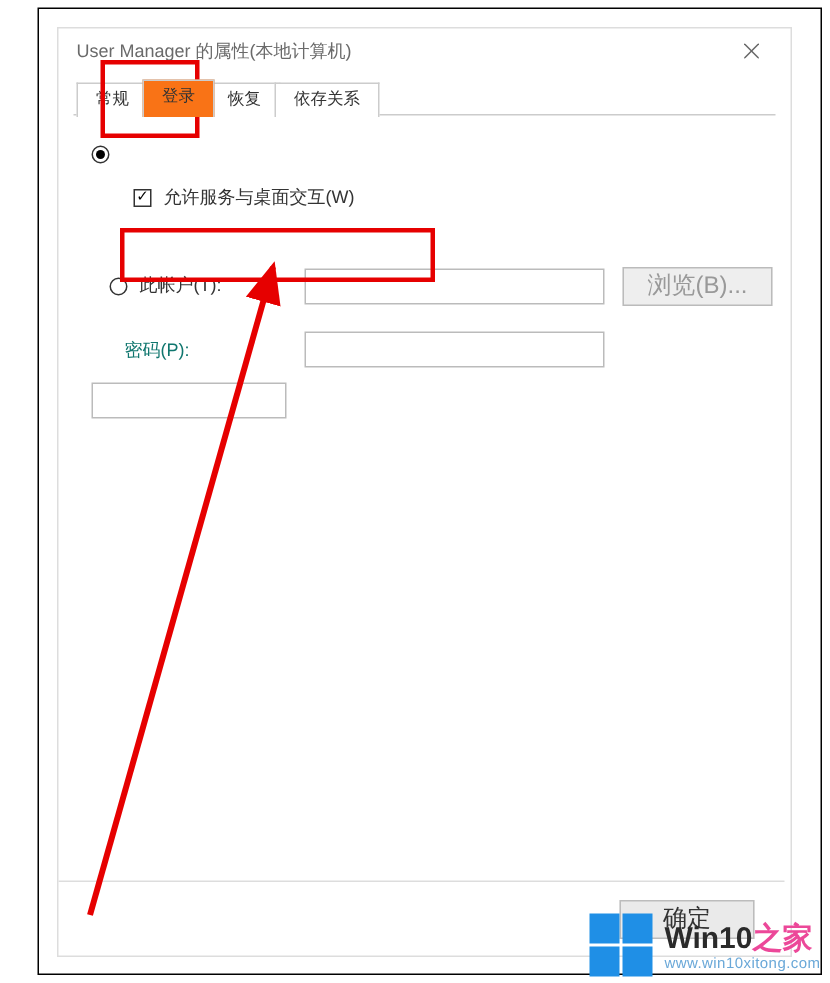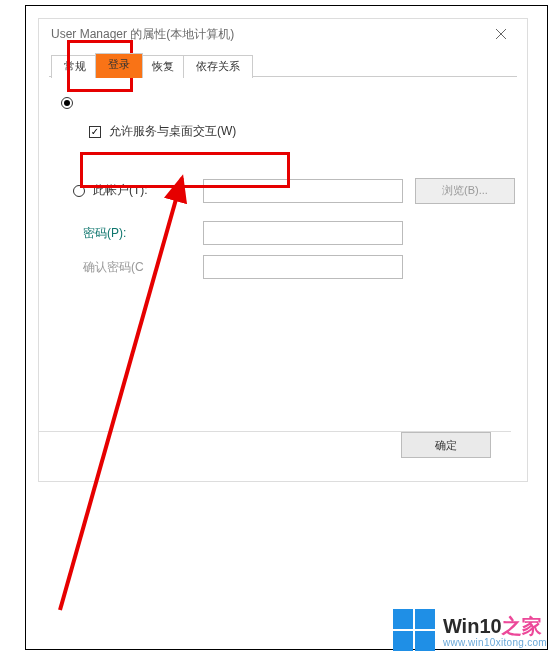--- a/index.html
+++ b/index.html
@@ -15,21 +15,21 @@
   }
   .outer-frame {
     position: absolute;
     left: 25px; top: 5px; right: 5px; bottom: 5px;
     border: 1px solid #000;
     background: #fff;
   }
   .window {
     position: absolute;
     left: 12px; top: 12px;
-    width: 490px; height: 464px;
+    width: 490px; height: 620px;
     background: #fff;
     border: 1px solid #ddd;
   }
   .titlebar {
     height: 30px;
     display: flex;
     align-items: center;
     padding: 0 6px 0 12px;
     color: #6a6a6a;
     font-size: 12px;
@@ -84,27 +84,27 @@
   }
   .form-grid { display:grid; grid-template-columns: 130px 200px 100px; gap: 10px 12px; align-items:center; margin-top: 4px;}
   .form-grid .lab { color:#0f766e; text-align:left; padding-left: 22px;}
   .form-grid .lab2 { color:#999; text-align:left; padding-left: 22px;}
   .txt {
     height: 24px; border:1px solid #bbb; background:#fff; width:100%;
   }
   .btn {
     height: 26px; border:1px solid #bbb; background:#eee; color:#666;
     display:flex; align-items:center; justify-content:center;
-    font-size:11px;
+    font-size:16px;
   }
   .btn.disabled { color:#999; }
   .footer {
-    position:absolute; left:0; right:16px; bottom:0; height:50px;
+    position:absolute; left:0; right:4px; bottom:0; height:50px;
     border-top:1px solid #ddd;
-    display:flex; justify-content:flex-end;
+    display:flex; align-items:center; justify-content:flex-end;
     padding-right: 20px; gap:10px;
   }
   .footer .btn { width:90px; background:#eaeaea; border:1px solid #bcbcbc; color:#333;}
   
   .anno { position:absolute; border:3px solid #e60000; pointer-events:none; }
   .anno1 { left: 67px; top: 40px; width: 66px; height: 52px; }
   .anno2 { left: 80px; top: 152px; width: 210px; height: 36px; }
   
   .arrow-svg { position:absolute; left:0; top:0; width:553px; height:655px; pointer-events:none; }
   
@@ -165,21 +165,20 @@
           <span class="radio"></span>
           <span>此帐户(T):</span>
         </div>
         <input class="txt" type="text" value="" style="">
         <div class="btn disabled">浏览(B)...</div>
 
         <div class="lab">密码(P):</div>
         <input class="txt" type="password" value="" style="">
         <div></div>
 
-        <div class="lab2">确认密码(C</div>
         <input class="txt" type="password" value="" style="">
         <div></div>
       </div>
     </div>
 
     <div class="footer">
       <div class="btn">确定</div>
     </div>
   </div>
 </div>

